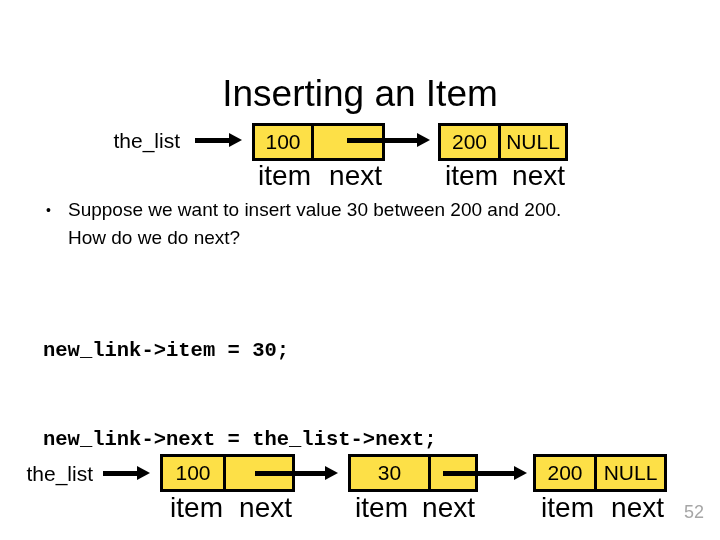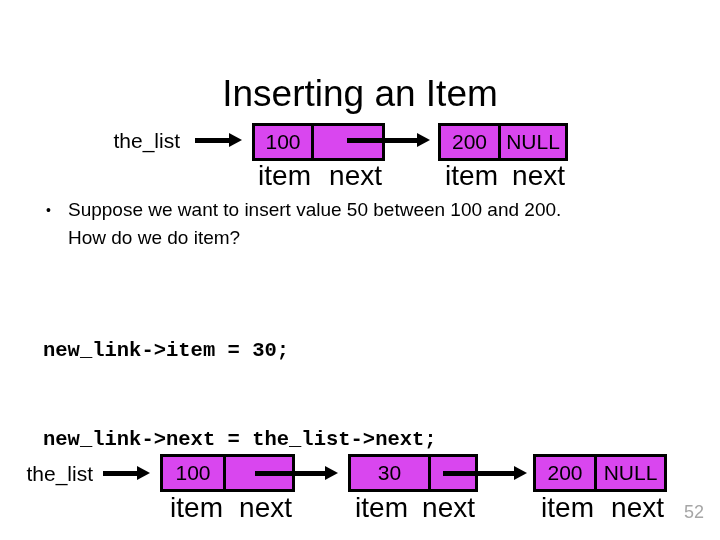--- a/index.html
+++ b/index.html
@@ -17,21 +17,21 @@
   .ptr-label { position:absolute; font-size:21px; line-height:25px; text-align:right; white-space:pre; }
 
   .arrow { position:absolute; height:5px; background:#000; z-index:3; }
   .arrow::after {
     content:""; position:absolute; right:-13px; top:-5px; width:0; height:0;
     border-left:13px solid #000; border-top:7.5px solid transparent; border-bottom:7.5px solid transparent;
   }
 
   .node {
     position:absolute; display:flex; height:38px; box-sizing:border-box;
-    border:3px solid #000; background:#d946ef; z-index:1;
+    border:3px solid #000; background:#fde047; z-index:1;
   }
   .cell {
     display:flex; align-items:center; justify-content:center;
     font-size:21px; box-sizing:border-box; height:100%;
   }
   .item-cell { border-right:3px solid #000; }
   .next-cell { flex:1; }
 
   .cell-label { position:absolute; font-size:28px; line-height:22px; text-align:right; }
 
@@ -80,22 +80,22 @@
 
     <div class="cell-label" style="left:255px; top:149px; width:56px;">item</div>
     <div class="cell-label" style="left:314px; top:149px; width:68px;">next</div>
     <div class="cell-label" style="left:441px; top:149px; width:57px;">item</div>
     <div class="cell-label" style="left:501px; top:149px; width:64px;">next</div>
   </div>
 
   <div class="bullet">
     <span class="marker">•</span>
     <span class="btext">
-      <div>Suppose we want to insert value 50 between 100 and 200.</div>
-      <div>How do we do item?</div>
+      <div>Suppose we want to insert value 30 between 200 and 200.</div>
+      <div>How do we do next?</div>
     </span>
   </div>
 
   <div class="code">
     <div>new_link-&gt;item = 30;</div>
     <div>new_link-&gt;next = the_list-&gt;next;</div>
     
   </div>
 
   <div class="layer">

